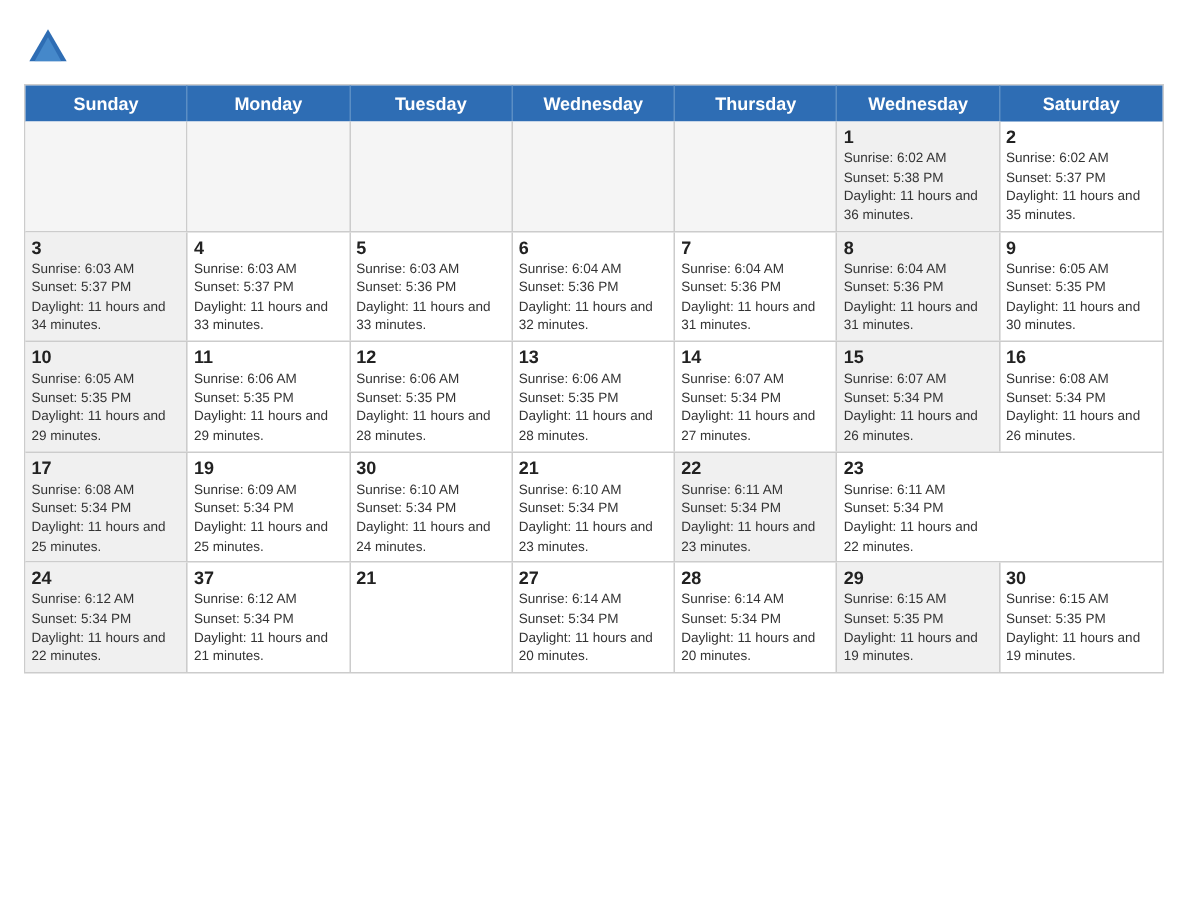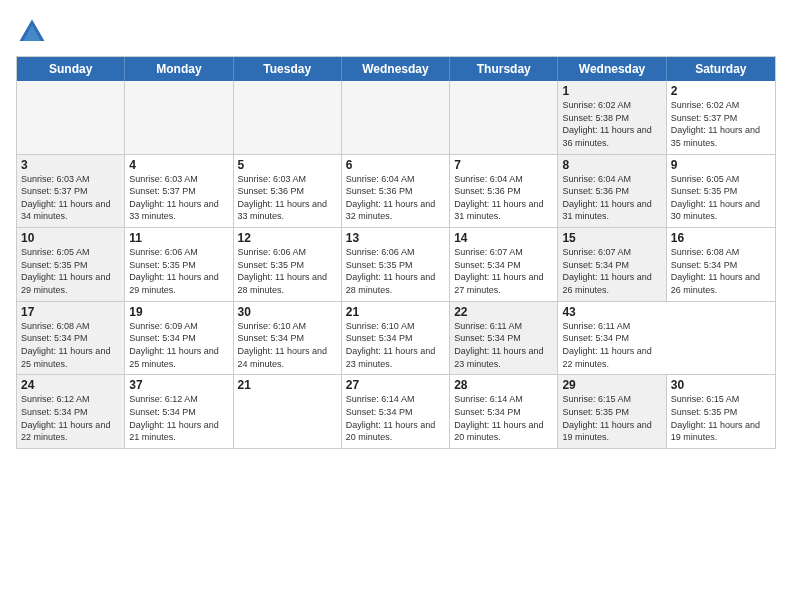--- a/index.html
+++ b/index.html
@@ -293,21 +293,21 @@
 and 23 minutes.</div>
           </div>
           <div class="cal-cell shaded">
             <span class="day-num">22</span>
             <div class="cell-info">Sunrise: 6:11 AM
 Sunset: 5:34 PM
 Daylight: 11 hours
 and 23 minutes.</div>
           </div>
           <div class="cal-cell">
-            <span class="day-num">43</span>
+            <span class="day-num">23</span>
             <div class="cell-info">Sunrise: 6:11 AM
 Sunset: 5:34 PM
 Daylight: 11 hours
 and 22 minutes.</div>
           </div>
         </div>
         <div class="cal-row">
           <div class="cal-cell shaded">
             <span class="day-num">24</span>
             <div class="cell-info">Sunrise: 6:12 AM

